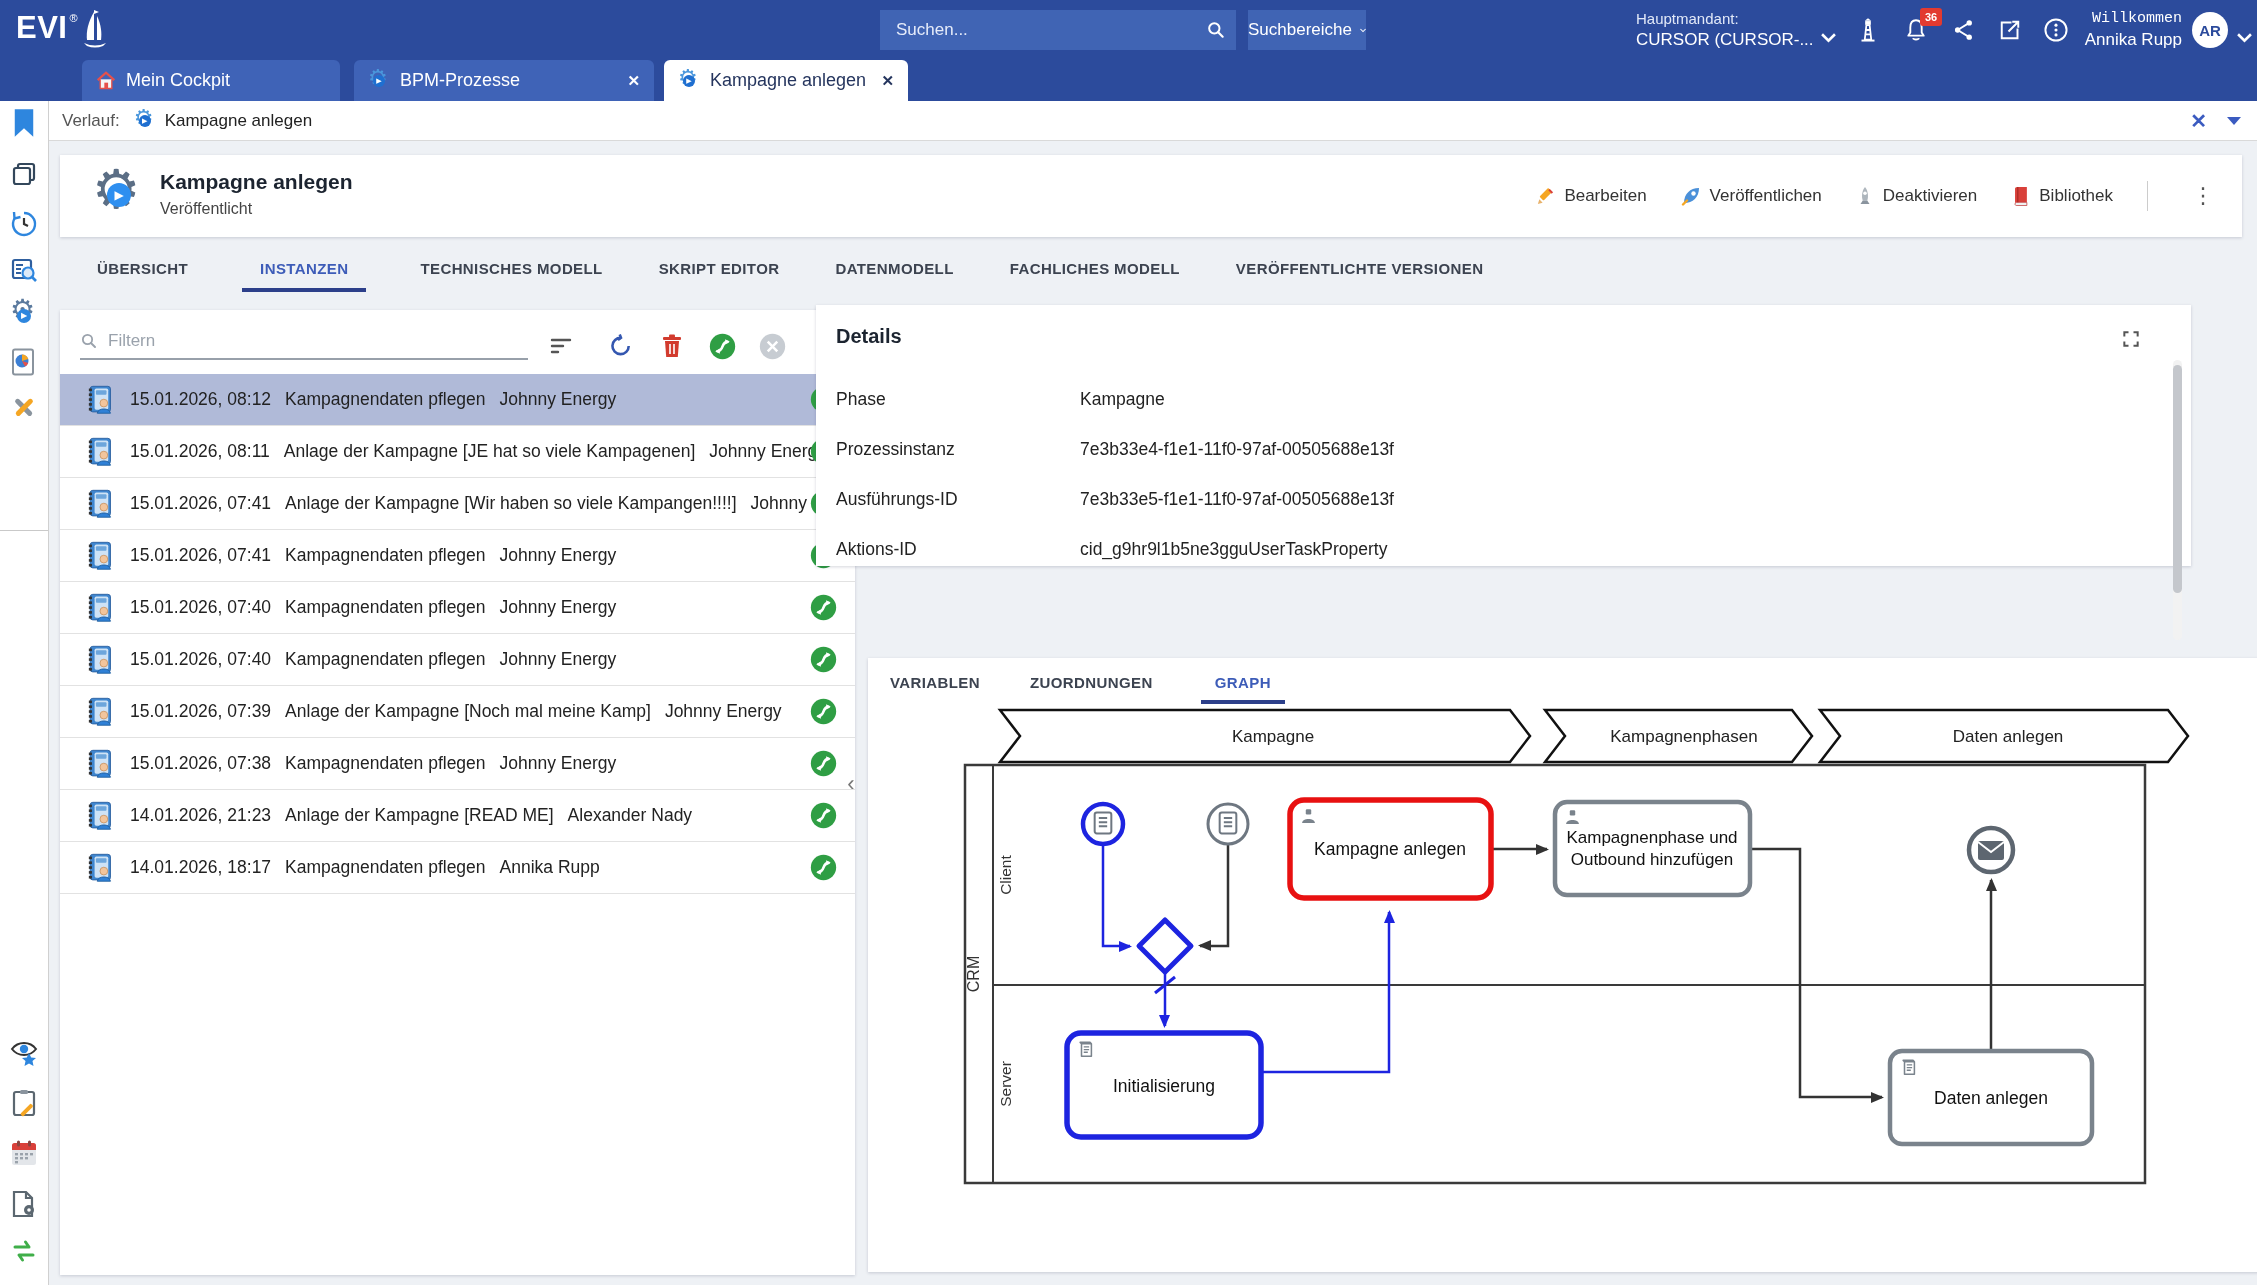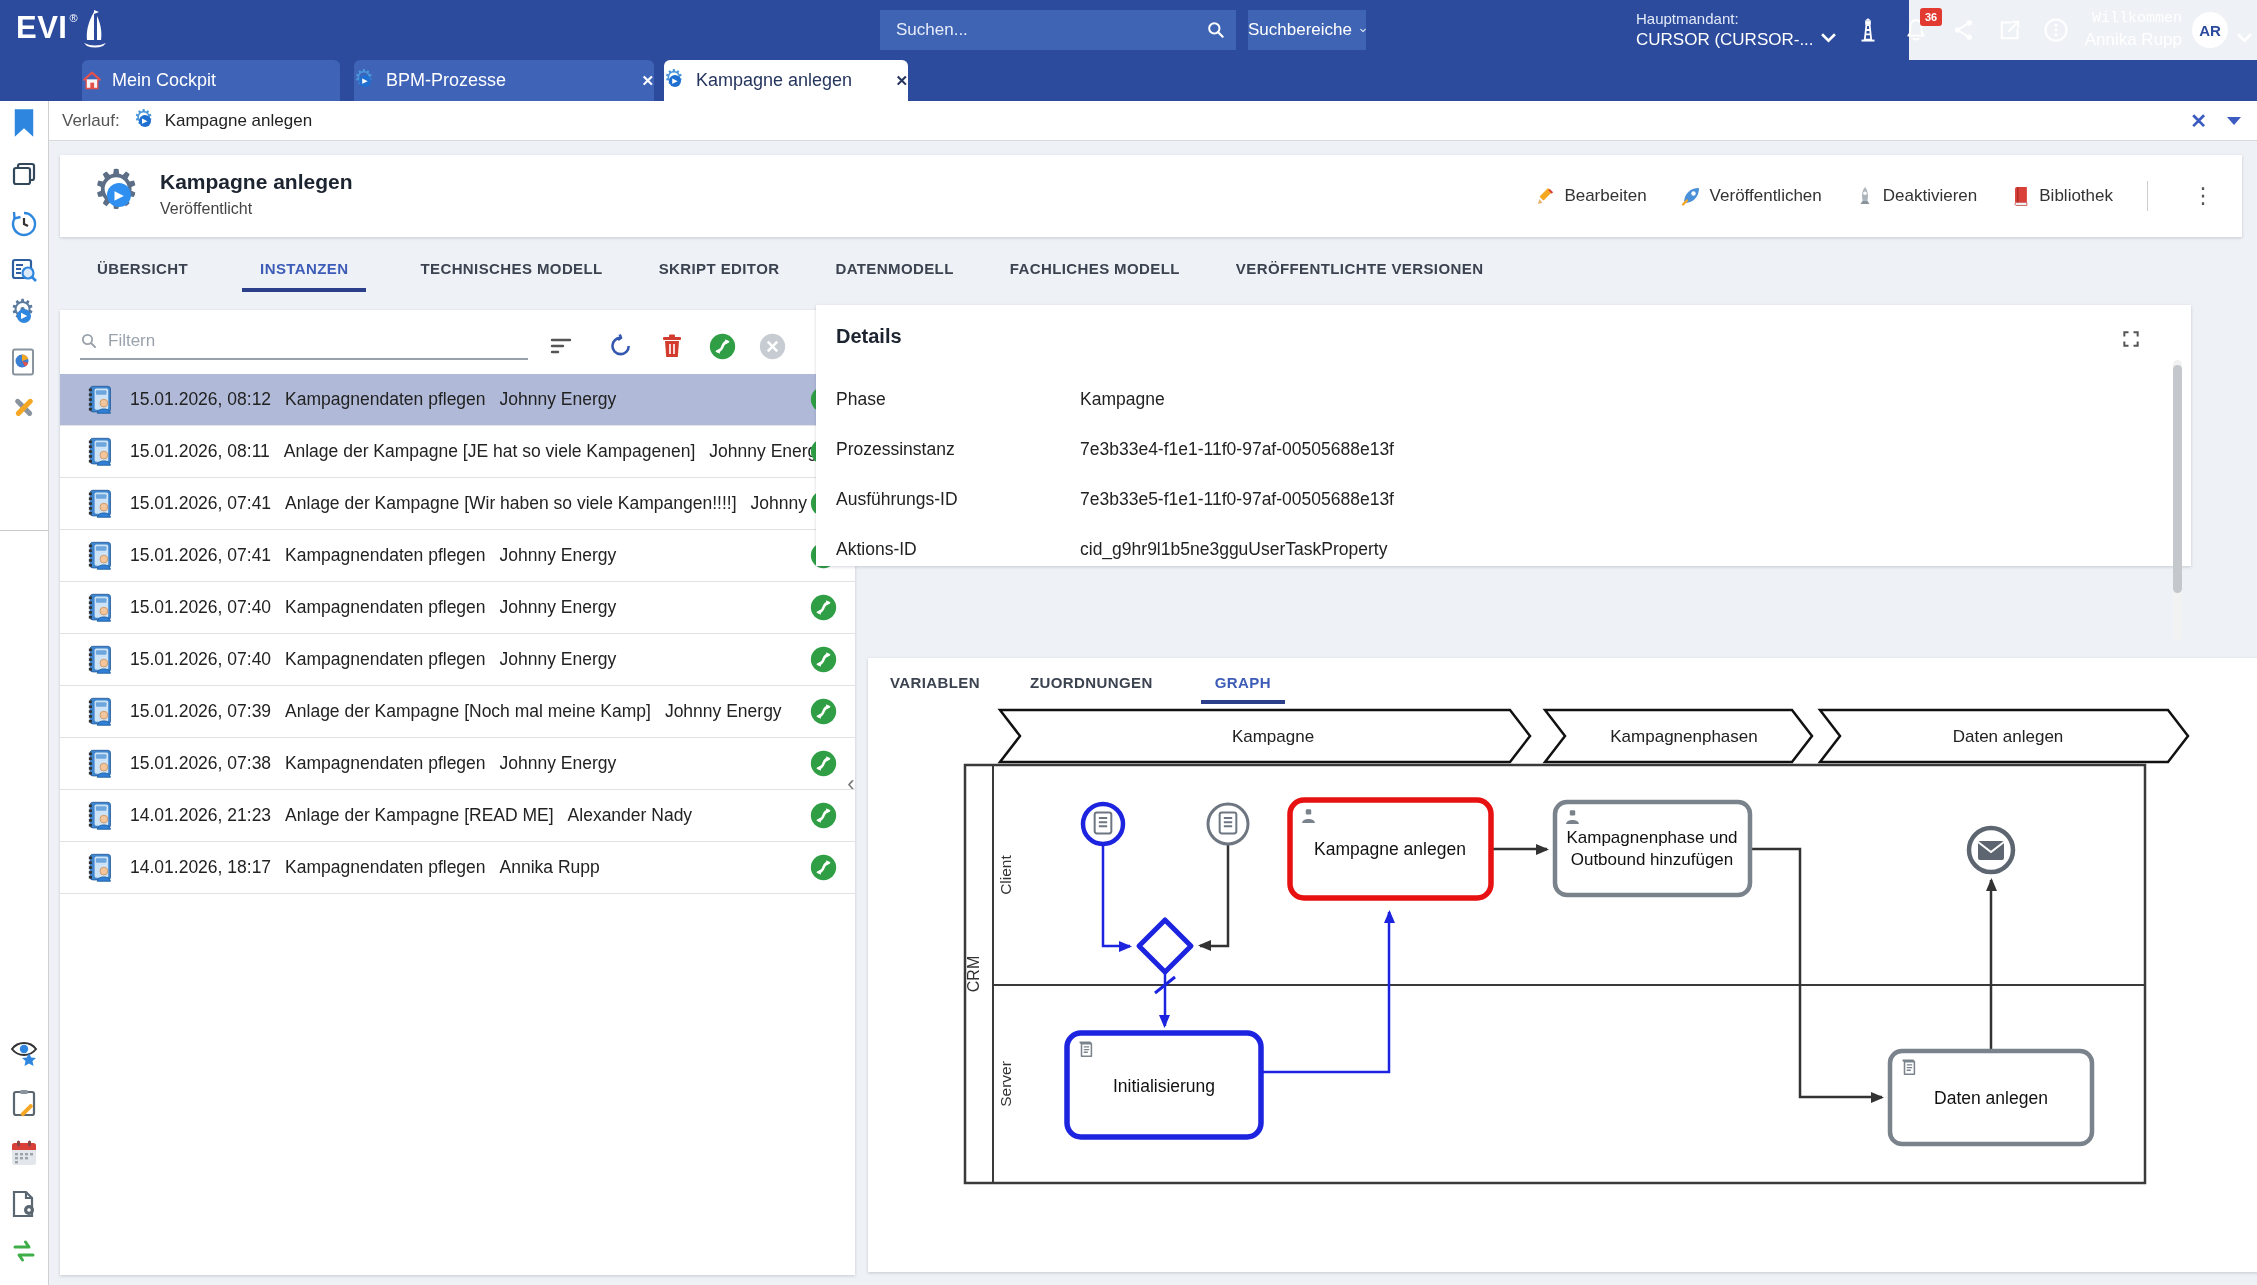--- a/index.html
+++ b/index.html
@@ -1,38 +1,38 @@
 <!DOCTYPE html>
 <html><head>
 <meta charset="utf-8">
 <style>
   html,body{margin:0;padding:0;background:#eef1f5;font-family:"Liberation Sans",sans-serif;}
   .screen{position:relative;width:2257px;height:1285px;overflow:hidden;background:#eef1f5;}
   .abs{position:absolute;}
   
-  .topbar{left:0;top:0;width:1909px;height:60px;background:#2c4b9c;color:#fff;}
+  .topbar{left:0;top:0;width:2257px;height:60px;background:#2c4b9c;color:#fff;}
   .logo{left:16px;top:8px;display:flex;align-items:flex-start;gap:2px;}
   .logo-txt{font-size:31px;font-weight:bold;letter-spacing:0.5px;line-height:40px;}
   .logo-reg{font-size:11px;margin-top:4px;}
   .searchbox{left:880px;top:10px;width:356px;height:40px;background:#4064b4;display:flex;align-items:center;padding:0 10px 0 14px;box-sizing:border-box;}
   .searchbox input{flex:1;background:transparent;border:none;outline:none;color:#fff;font-size:17px;font-family:"Liberation Sans",sans-serif;}
   .searchbox input::placeholder{color:#e6ecfa;opacity:1;}
   .scopebtn{left:1248px;top:10px;width:118px;height:40px;background:#4064b4;display:flex;align-items:center;justify-content:center;gap:8px;font-size:17px;cursor:pointer;}
   .tenant{left:1636px;top:8px;line-height:21px;}
   .tenant .l1{font-size:15px;color:#e2e9f8;}
   .tenant .l2{font-size:17px;}
   .tbicon{top:14px;width:32px;height:32px;display:flex;align-items:center;justify-content:center;cursor:pointer;}
   .badge{position:absolute;top:-6px;right:-10px;background:#e23a30;color:#fff;font-size:11px;border-radius:3px;min-width:18px;height:18px;line-height:18px;text-align:center;padding:0 2px;font-weight:bold;}
   .welcome{left:2082px;top:8px;width:100px;text-align:right;line-height:21px;}
   .welcome .l1{font-size:15px;font-family:Liberation Mono, monospace;}
   .welcome .l2{font-size:17px;}
   .avatar{left:2192px;top:12px;width:36px;height:36px;border-radius:50%;background:#fff;color:#2c4b9c;font-weight:bold;font-size:15px;display:flex;align-items:center;justify-content:center;cursor:pointer;}
   
   .tabbar{left:0;top:60px;width:2257px;height:41px;background:#2c4b9c;}
-  .wtab{position:absolute;top:0;height:41px;border-radius:6px 6px 0 0;background:#3f63b7;color:#fff;display:flex;align-items:center;gap:10px;padding:0 0;box-sizing:border-box;font-size:18px;cursor:pointer;}
+  .wtab{position:absolute;top:0;height:41px;border-radius:6px 6px 0 0;background:#3f63b7;color:#fff;display:flex;align-items:center;gap:10px;padding:0 14px;box-sizing:border-box;font-size:18px;cursor:pointer;}
   .wtab.active{background:#fff;color:#25355e;}
   .wtab .close{margin-left:auto;font-size:15px;font-weight:bold;cursor:pointer;}
   .gearwrap{position:relative;width:22px;height:22px;display:inline-block;}
   .gearwrap .g{position:absolute;left:0;top:-3px;font-size:22px;line-height:22px;color:#4a97dc;}
   .gearwrap .p{position:absolute;left:5px;top:5px;width:12px;height:12px;border-radius:50%;background:#1f6fd0;color:#fff;font-size:7px;line-height:12px;text-align:center;}
   
   .historybar{left:48px;top:101px;width:2209px;height:40px;background:#fff;border-bottom:1px solid #d9d9d9;display:flex;align-items:center;padding:0 16px 0 14px;box-sizing:border-box;color:#333;}
   .historybar .hlabel{font-size:17px;color:#555;margin-right:14px;}
   .historybar .hitem{font-size:17px;color:#222;display:flex;align-items:center;gap:9px;cursor:pointer;}
   .historybar .hx{margin-left:auto;color:#3b5bc0;font-size:20px;font-weight:bold;cursor:pointer;}

